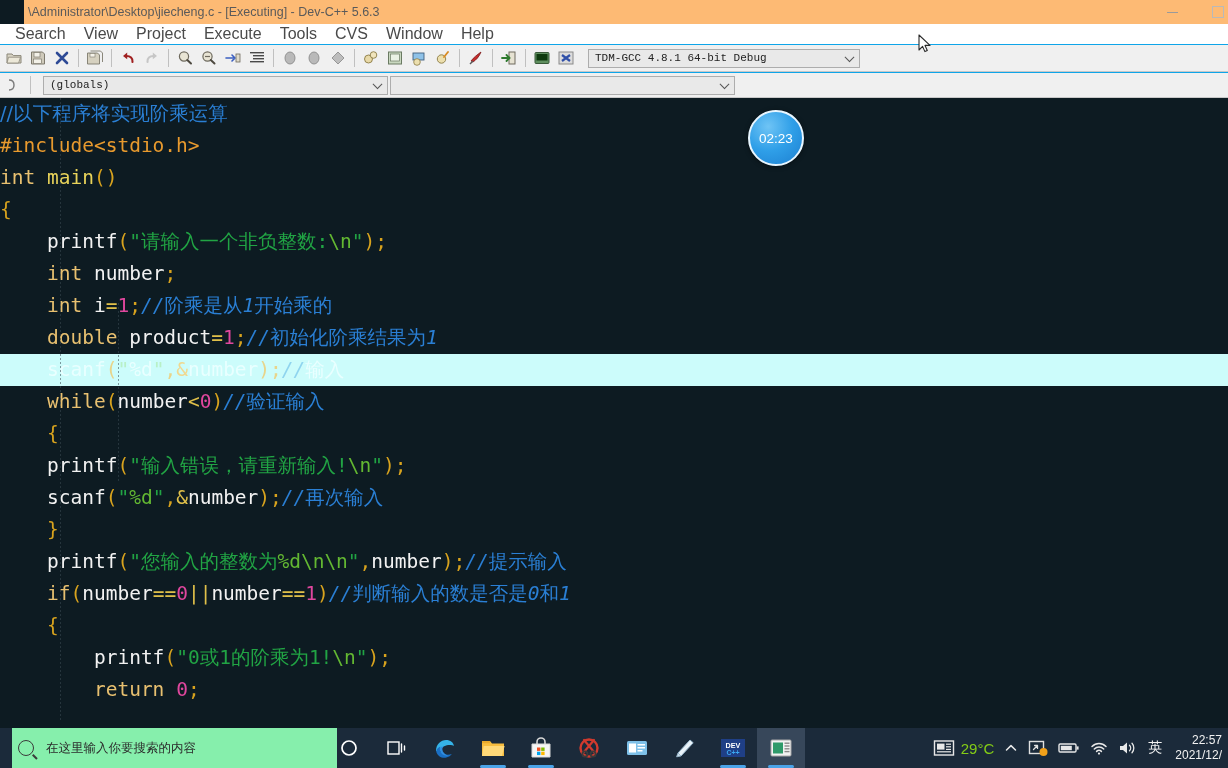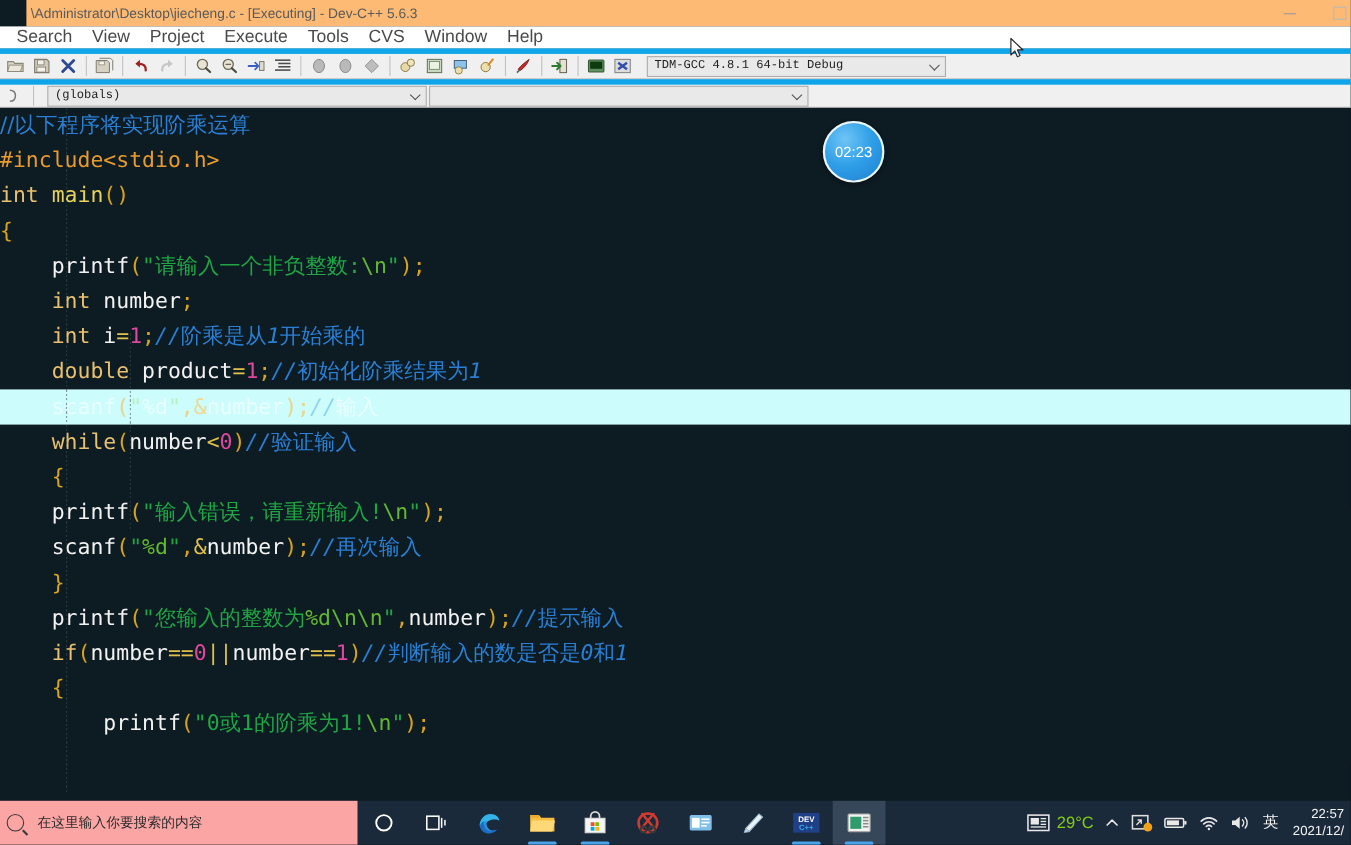--- a/index.html
+++ b/index.html
@@ -35,21 +35,21 @@
     padding-left:6px;box-sizing:border-box;
   }
   .menu-item{
     font-size:16px;color:#4a4a4a;padding:0 9px;line-height:20px;
     white-space:nowrap;cursor:default;
   }
 
   
   .toolbar{
     position:absolute;left:0;width:1228px;
-    background:#f0f0f0;border-top:5px solid #0ea5e9;border-bottom:1px solid #c8c8c8;
+    background:#f0f0f0;border-top:1px solid #0ea5e9;border-bottom:1px solid #c8c8c8;
     box-sizing:border-box;
   }
   .toolbar-1{top:44px;height:28px;display:flex;align-items:center;padding-left:2px;}
   .toolbar-2{top:72px;height:26px;display:flex;align-items:center;padding-left:2px;}
 
   .tb-icon{
     width:22px;height:22px;margin:0 1px;position:relative;
     display:flex;align-items:center;justify-content:center;
     flex:0 0 auto;
   }
@@ -126,22 +126,22 @@
 
   
   .cursor{position:absolute;left:918px;top:34px;width:14px;height:20px;}
 
   
   .taskbar{
     position:absolute;left:0;top:728px;width:1228px;height:40px;
     background:#1b2a3a;display:flex;align-items:center;
   }
   .search-box{
-    position:absolute;left:0;top:728px;width:325px;height:40px;
-    background:#fca5a5;display:flex;align-items:center;text-align:center;
+    position:absolute;left:12px;top:728px;width:325px;height:40px;
+    background:#86efac;display:flex;align-items:center;text-align:center;
   }
   .search-circle{
     width:14px;height:14px;border:1.6px solid #3b3b3b;border-radius:50%;
     margin-left:6px;position:relative;
   }
   .search-circle:after{
     content:"";position:absolute;right:-5px;bottom:-3px;width:6px;height:1.6px;
     background:#3b3b3b;transform:rotate(45deg);
   }
   .search-text{
@@ -394,20 +394,21 @@
     <div class="code-line"><span class="tok punct">    }</span></div>
 
     <div class="code-line"><span class="tok id">    printf</span><span class="tok punct">(</span><span class="tok str">"</span><span class="tok str cn">您输入的整数为</span><span class="tok esc">%d</span><span class="tok esc">\n</span><span class="tok esc">\n</span><span class="tok str">"</span><span class="tok punct">,</span><span class="tok id">number</span><span class="tok punct">);</span><span class="tok cmt">//</span><span class="tok cmt-cn">提示输入</span></div>
 
     <div class="code-line"><span class="tok kw">    if</span><span class="tok punct">(</span><span class="tok id">number</span><span class="tok op">==</span><span class="tok num">0</span><span class="tok op">||</span><span class="tok id">number</span><span class="tok op">==</span><span class="tok num">1</span><span class="tok punct">)</span><span class="tok cmt">//</span><span class="tok cmt-cn">判断输入的数是否是</span><span class="tok cmt">0</span><span class="tok cmt-cn">和</span><span class="tok cmt">1</span></div>
 
     <div class="code-line"><span class="tok punct">    {</span></div>
 
     <div class="code-line"><span class="tok id">        printf</span><span class="tok punct">(</span><span class="tok str">"</span><span class="tok str">0</span><span class="tok str cn">或</span><span class="tok str">1</span><span class="tok str cn">的阶乘为</span><span class="tok str">1!</span><span class="tok esc">\n</span><span class="tok str">"</span><span class="tok punct">);</span></div>
 
+    <div class="code-line"><span class="tok kw">        return</span><span class="tok id"> </span><span class="tok num">0</span><span class="tok punct">;</span></div>
   </div>
 
   <div class="rec-badge">
     <span>02:23</span>
   </div>
 
   <div class="cursor">
     <svg width="14" height="20" viewBox="0 0 14 20">
       <path d="M1 1l0 15 3.6-3.6 2.3 5.2 2.4-1.1-2.3-5.1 5 0z" fill="#ffffff" stroke="#2a2a2a" stroke-width="1.1" stroke-linejoin="round"></path>
     </svg>

